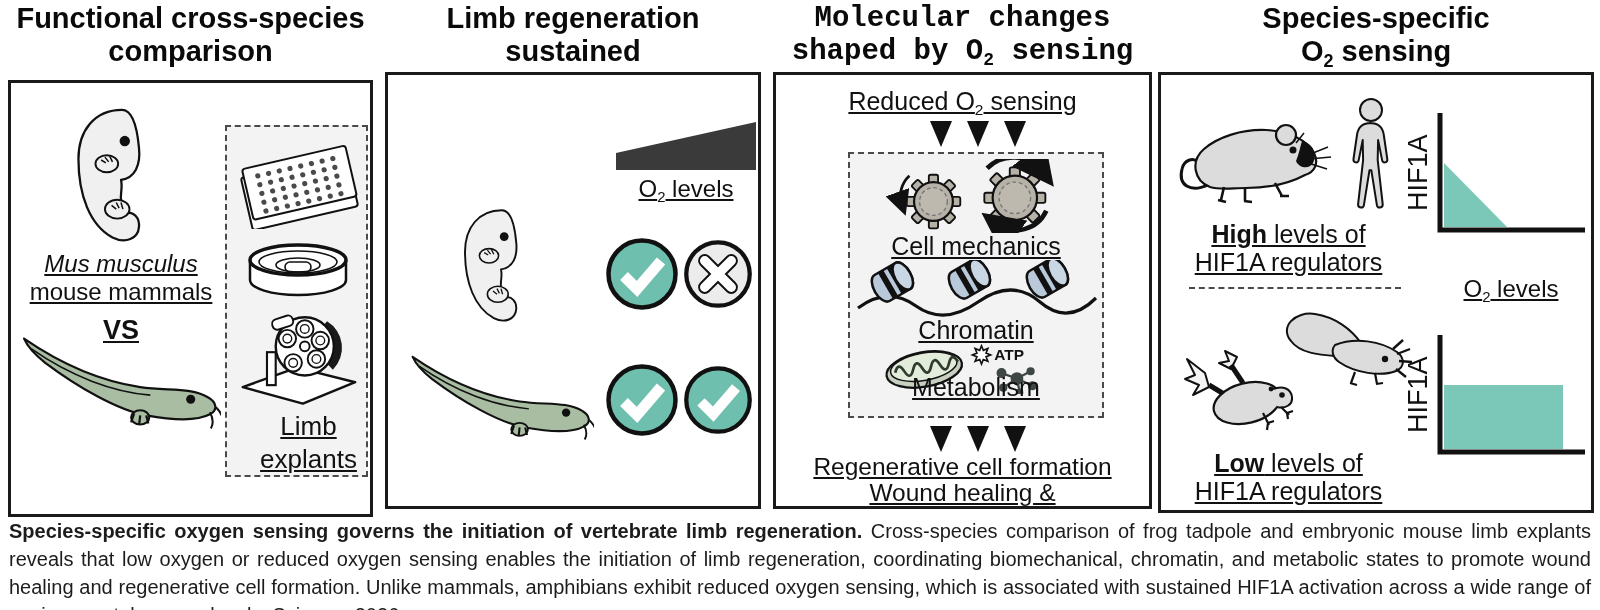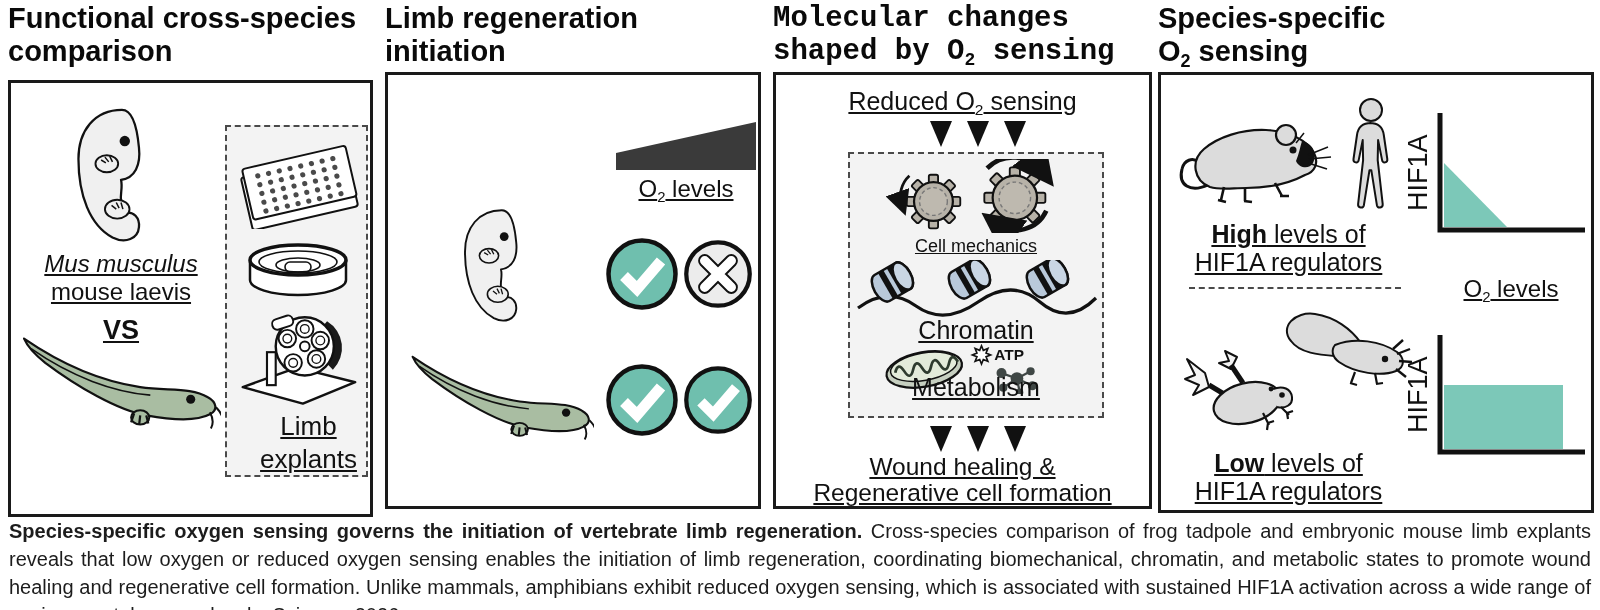--- a/index.html
+++ b/index.html
@@ -3,21 +3,21 @@
 <meta charset="utf-8">
 <style>
   html,body{margin:0;padding:0;background:#fff;}
   .stage{position:relative;width:1600px;height:610px;background:#fff;overflow:hidden;
          font-family:"Liberation Sans","DejaVu Sans",sans-serif;color:#111;}
   .panel{position:absolute;top:72px;border:3px solid #1a1a1a;background:#fff;box-sizing:border-box;}
   #panel1{left:8px;width:365px;height:437px;margin-top:8px;}
   #panel2{left:385px;width:376px;height:437px;}
   #panel3{left:773px;width:379px;height:437px;}
   #panel4{left:1158px;width:436px;height:441px;}
-  .panel-title{position:absolute;top:2px;font-weight:bold;font-size:29px;line-height:33px;text-align:left;color:#0a0a0a;}
+  .panel-title{position:absolute;top:2px;font-weight:bold;font-size:29px;line-height:33px;text-align:center;color:#0a0a0a;}
   #title1{left:8px;width:365px;} #title2{left:385px;width:376px;}
   #title3{left:773px;width:379px;font-family:Liberation Mono, monospace;} #title4{left:1158px;width:436px;}
   .sub{font-size:62%;position:relative;top:0.33em;}
   .abs{position:absolute;}
   .lbl{position:absolute;text-align:center;font-size:24px;line-height:28px;color:#111;text-decoration:underline;}
   .it{font-style:italic;}
   .b{font-weight:bold;}
   .dashedbox{position:absolute;background:#f3f3f3;border:2px dashed #4a4a4a;box-sizing:border-box;}
   .tri{width:0;height:0;border-left:11px solid transparent;border-right:11px solid transparent;border-top:26px solid #111;}
   .arrowrow{position:absolute;display:flex;justify-content:space-between;}
@@ -31,21 +31,21 @@
 <body>
 
 <div class="stage">
 
   <div class="panel-title" id="title1">
     <div>Functional cross-species</div>
     <div>comparison</div>
   </div>
   <div class="panel-title" id="title2">
     <div>Limb regeneration</div>
-    <div>initiation</div>
+    <div>sustained</div>
   </div>
   <div class="panel-title" id="title3">
     <div>Molecular changes</div>
     <div><span>shaped by O</span><span class="sub">2</span><span> sensing</span></div>
   </div>
   <div class="panel-title" id="title4">
     <div>Species-specific</div>
     <div><span>O</span><span class="sub">2</span><span> sensing</span></div>
   </div>
 
@@ -53,21 +53,21 @@
     <svg class="abs" style="left:58px;top:22px" width="104" height="144" viewBox="0 0 110 152">
       <path d="M56,5 C27,5 10,27 10,57 C10,95 22,127 46,140 C60,147 73,141 74,129 C75,119 68,112 60,114 C50,99 58,91 55,79 C70,77 76,63 74,45 C72,23 67,5 56,5 Z" fill="#f0f0f0" stroke="#111" stroke-width="2.4" stroke-linejoin="round"></path>
       <circle cx="59" cy="38" r="5.5" fill="#111"></circle>
       <ellipse cx="40" cy="62" rx="12" ry="9" fill="#f0f0f0" stroke="#111" stroke-width="2"></ellipse>
       <path d="M34,58 l5,3 M38,55 l4,5 M43,54 l3,6" stroke="#111" stroke-width="1.6" fill="none"></path>
       <ellipse cx="51" cy="110" rx="13" ry="10" fill="#f0f0f0" stroke="#111" stroke-width="2"></ellipse>
       <path d="M45,106 l5,4 M50,103 l3,6 M55,103 l2,7" stroke="#111" stroke-width="1.6" fill="none"></path>
     </svg>
     <div class="lbl" style="left:5px;top:167px;width:210px">
       <div class="it">Mus musculus</div>
-      <div>mouse laevis</div>
+      <div>mouse mammals</div>
     </div>
     <div class="lbl b" style="left:5px;top:233px;width:210px;font-size:27px">VS</div>
     <svg class="abs" style="left:8px;top:244px" width="202" height="104" viewBox="0 0 200 100">
       <path d="M5,10 C40,34 80,52 120,58 C148,62 170,58 187,68 C196,73 197,81 189,85 C174,93 148,90 126,86 C98,81 58,58 26,34 C16,26 8,17 5,10 Z" fill="#a9bda2" stroke="#111" stroke-width="2.2" stroke-linejoin="round"></path>
       <path d="M12,20 C52,48 94,63 130,66" fill="none" stroke="#111" stroke-width="1.6"></path>
       <ellipse cx="120" cy="88" rx="9" ry="7" fill="#a9bda2" stroke="#111" stroke-width="2"></ellipse>
       <path d="M114,84 l-3,9 M120,86 l-1,9 M126,86 l2,8" stroke="#111" stroke-width="2.2" fill="none"></path>
       <circle cx="170" cy="70" r="4.5" fill="#111"></circle>
       <path d="M189,83 q5,9 1,16 M195,78 q8,8 7,16" stroke="#111" stroke-width="2" fill="none"></path>
     </svg>
@@ -210,21 +210,21 @@
             <rect x="-5.5" y="-33" width="11" height="11" rx="2" transform="rotate(270)"></rect>
               <rect x="-5.5" y="-33" width="11" height="11" rx="2" transform="rotate(315)"></rect>
           </g>
           <circle r="24" fill="#b7b2a8" stroke="#111" stroke-width="2.4"></circle>
           <circle r="17" fill="#beb9af" stroke="#777" stroke-width="1.5" stroke-dasharray="4 3"></circle>
         </g>
         <path d="M28,18 A30,30 0 0 0 20,50" fill="none" stroke="#111" stroke-width="3" marker-end="url(#ah)"></path>
         <path d="M112,10 A40,40 0 0 1 172,14" fill="none" stroke="#111" stroke-width="5" marker-end="url(#ah)"></path>
         <path d="M176,56 A36,36 0 0 1 122,70" fill="none" stroke="#111" stroke-width="5" marker-end="url(#ah)"></path>
       </svg>
-      <div class="lbl" style="left:0;top:78px;width:252px;font-size:18px">Cell mechanics</div>
+      <div class="lbl" style="left:0;top:78px;width:252px;font-size:25px">Cell mechanics</div>
       <svg class="abs" style="left:4px;top:106px" width="244" height="58" viewBox="0 0 244 58">
         <defs>
             <g id="nuc">
           <path d="M0,-15 L24,-15 A8,15 0 1 1 24,15 L0,15 A8,15 0 1 1 0,-15 Z" fill="#b9c9da" stroke="#111" stroke-width="2.5"></path>
           <rect x="4" y="-15" width="6" height="30" fill="#111"></rect>
           <rect x="14" y="-15" width="6" height="30" fill="#111"></rect>
           <ellipse cx="24" cy="0" rx="8" ry="15" fill="#c9d6e4" stroke="#111" stroke-width="2.5"></ellipse>
         </g>
           </defs>
         <path d="M4,48 Q34,26 62,46 T124,42 T186,42 T242,38" fill="none" stroke="#111" stroke-width="3.2"></path>
@@ -258,22 +258,22 @@
         </g>
       </svg>
       <div class="lbl" style="left:0;top:219px;width:252px;font-size:25px">Metabolism</div>
     </div>
     <div class="arrowrow" style="left:154px;top:351px;width:96px">
       <div class="tri"></div>
         <div class="tri"></div>
         <div class="tri"></div>
     </div>
     <div class="lbl" style="left:0;top:379px;width:373px;font-size:24.5px;line-height:26px">
+      <div>Regenerative cell formation</div>
       <div>Wound healing &amp;</div>
-      <div>Regenerative cell formation</div>
     </div>
   </div>
 
   <div class="panel" id="panel4">
     <svg class="abs" style="left:15px;top:18px" width="235" height="150" viewBox="0 0 235 150">
 
       <g>
         <path d="M32,92 C14,100 2,92 6,76 C8,67 17,64 22,69" fill="none" stroke="#111" stroke-width="3"></path>
         <path d="M34,94 C18,88 14,68 28,56 C42,44 66,36 90,37 C114,38 132,48 138,60 C143,70 139,79 129,82 C114,90 92,95 70,95 C56,95 44,97 34,94 Z" fill="#dcdcdc" stroke="#111" stroke-width="2.2"></path>
         <circle cx="110" cy="42" r="10" fill="#dcdcdc" stroke="#111" stroke-width="2.2"></circle>

